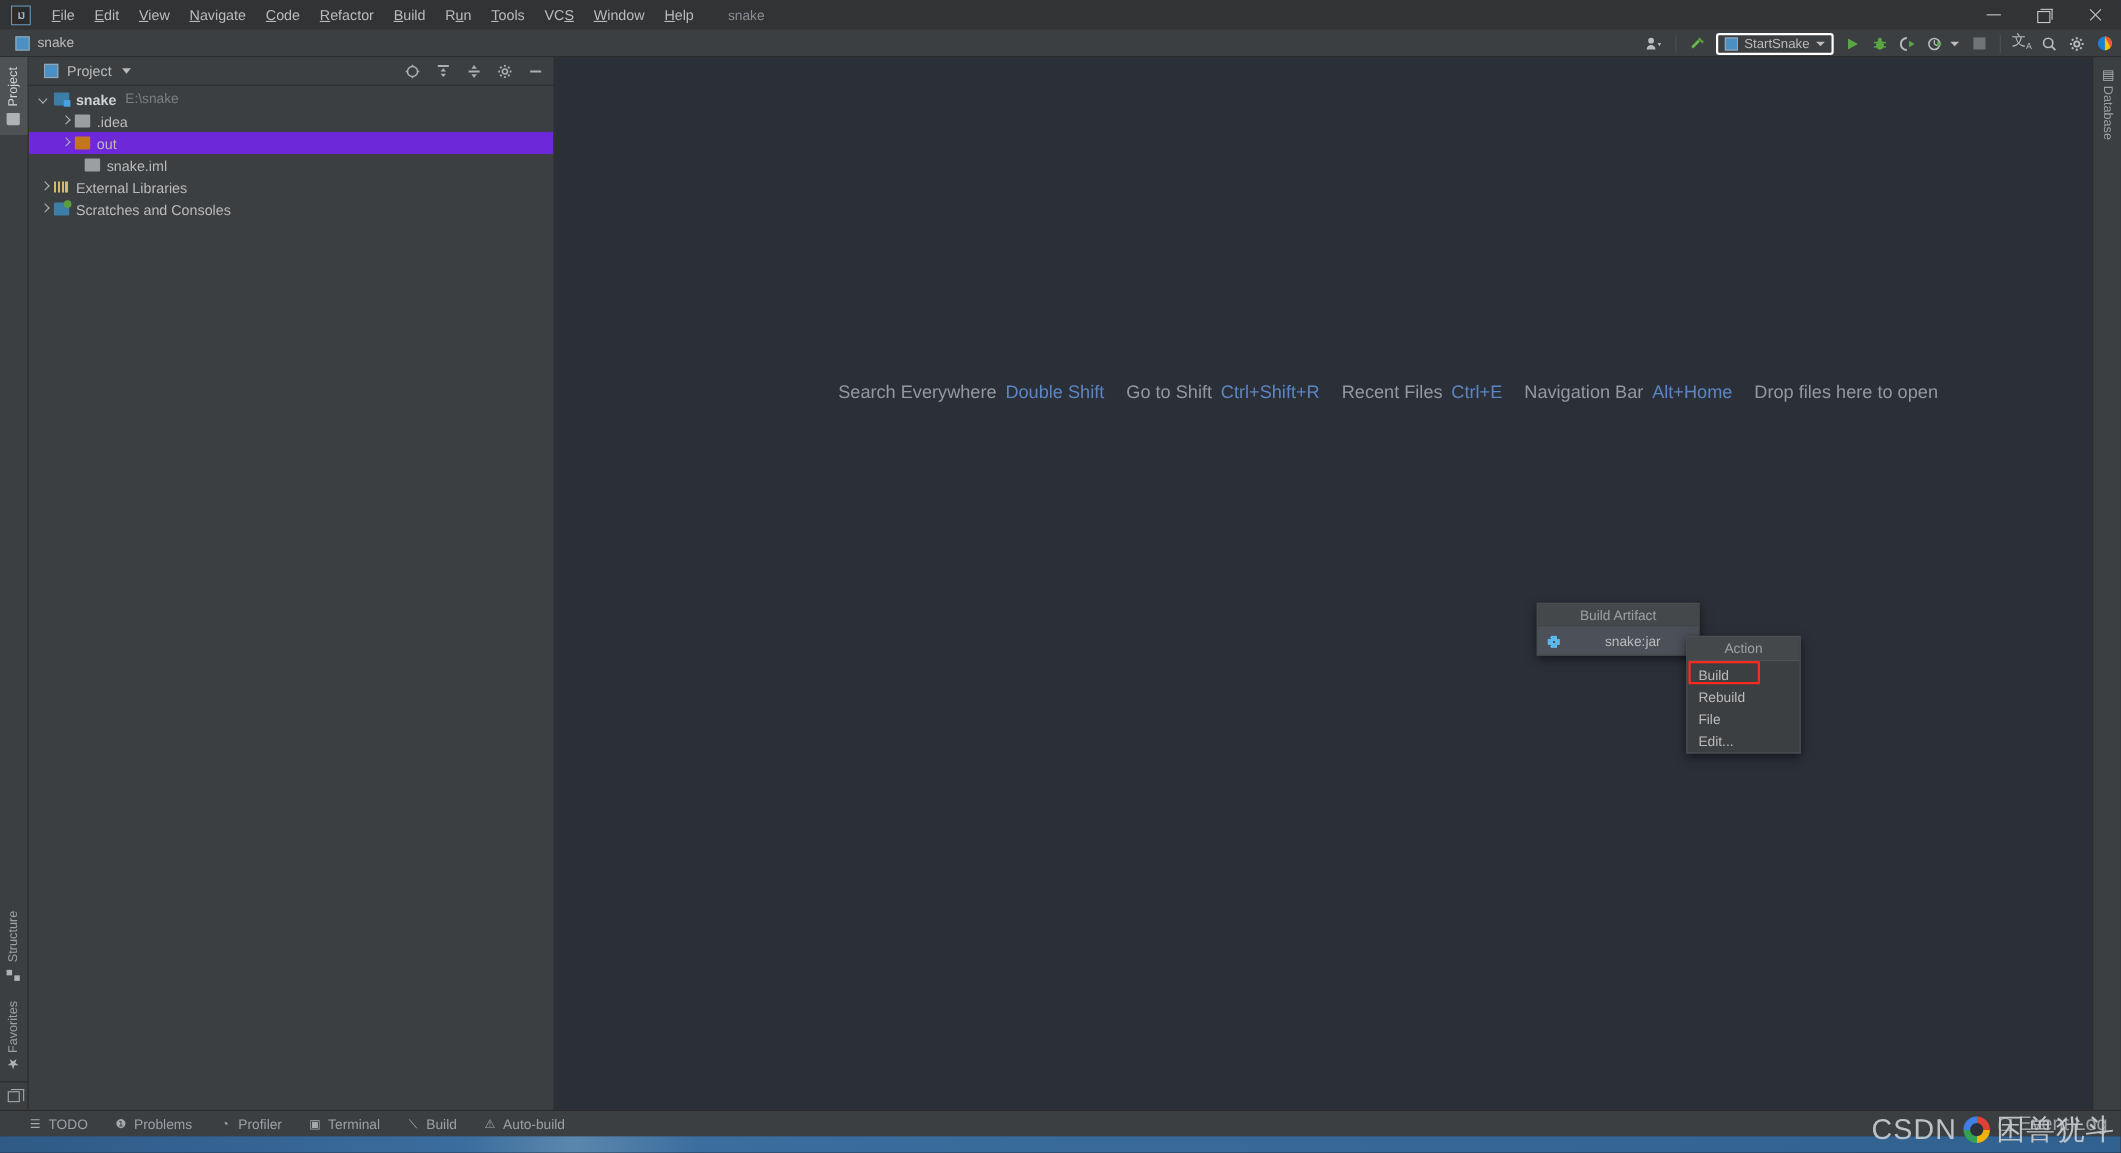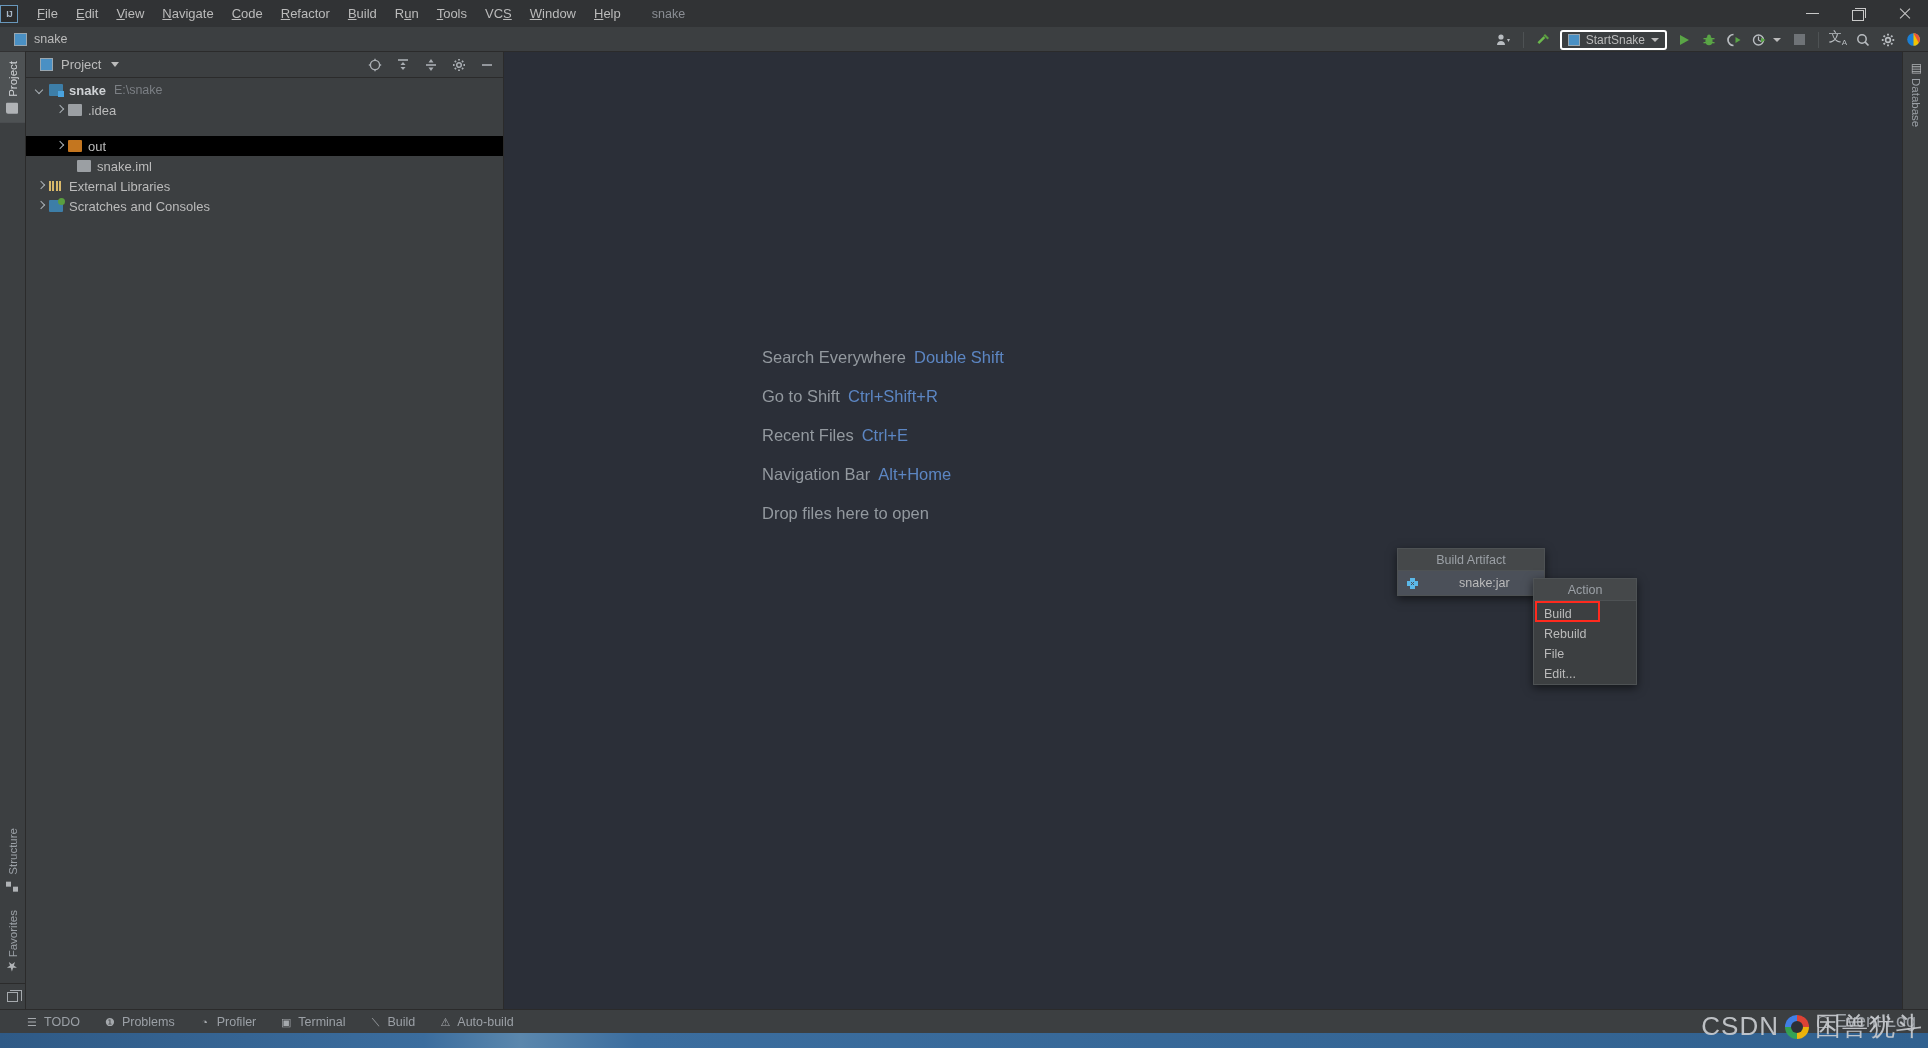--- a/index.html
+++ b/index.html
@@ -24,21 +24,21 @@
   }
 
   
   .titlebar {
     height: 27px; background: #313335;
     display: flex; align-items: center;
     flex: none;
     position: relative;
   }
   .ij-logo {
-    width: 18px; height: 18px; margin-right: 10px;
+    width: 18px; height: 18px; margin-left: 10px; margin-right: 10px;
     border: 1px solid #6897bb; background: #2b2b2b;
     color: #a9b7c6; font-size: 9px; line-height: 16px; text-align: center;
     letter-spacing: -1px; font-weight: bold;
   }
   .menu { display: flex; align-items: center; height: 100%; }
   .menu-item {
     color: #bbbbbb; font-size: 13px; padding: 0 9px; line-height: 27px;
     white-space: nowrap; cursor: default;
   }
   .menu-item u { text-decoration: underline; }
@@ -153,21 +153,21 @@
   .pp-title { color:#bbbbbb; font-size:13px; }
   .pp-caret { margin-left:10px; width:0;height:0;border-left:4.5px solid transparent;border-right:4.5px solid transparent;border-top:5px solid #bbbbbb; }
   .pp-tools { position:absolute; right:6px; display:flex; align-items:center; gap:8px; }
   .pp-tool { width:20px;height:20px;display:flex;align-items:center;justify-content:center;cursor:default;border-radius:2px;}
 
   .tree { flex:1; overflow:hidden; background:#3c3f41; padding-top:2px; }
   .trow {
     height:20px; display:flex; align-items:center; font-size:13px; color:#bbbbbb;
     cursor:default; white-space:nowrap;
   }
-  .trow.sel-out { background:#000000;margin-top:16px; }
+  .trow.sel-out { background:#6d28d9; }
   .arrow {
     width:9px;height:9px; flex:none; margin-right:4px; position:relative;
   }
   .arrow.right::before{
     content:''; position:absolute; left:2px; top:0px; width:5px;height:5px;
     border-right:1.5px solid #a9b0b6; border-bottom:1.5px solid #a9b0b6;
     transform: rotate(-45deg);
   }
   .arrow.down::before{
     content:''; position:absolute; left:0px; top:1px; width:5px;height:5px;
@@ -190,21 +190,21 @@
   .fico.scr::after{ content:''; position:absolute; right:-2px; top:-2px; width:7px;height:7px;border-radius:50%; background:#5a9e3f; }
   .tlabel.bold { font-weight:bold; color:#cfd2d5; }
   .tpath { color:#7b7f84; margin-left:8px; font-size:12.5px; }
 
   
   .editor {
     flex:1; background:#2b2f38; position:relative; overflow:hidden;
   }
   .hints {
     position:absolute; left:258px; top:296px;
-    display:flex; flex-direction:column; gap:20px;
+    display:flex; flex-direction:row; gap:20px;
   }
   .hint { font-size:16.5px; color:#93999f; white-space:nowrap; }
   .hint b { color:#5c86c3; font-weight:normal; margin-left:8px; }
 
   
   .popup-artifact {
     position:absolute; left:893px; top:496px; width:148px;
     background:#3c3f41; border:1px solid #4e5254; box-shadow:0 3px 9px rgba(0,0,0,.55);
     z-index: 30;
   }

